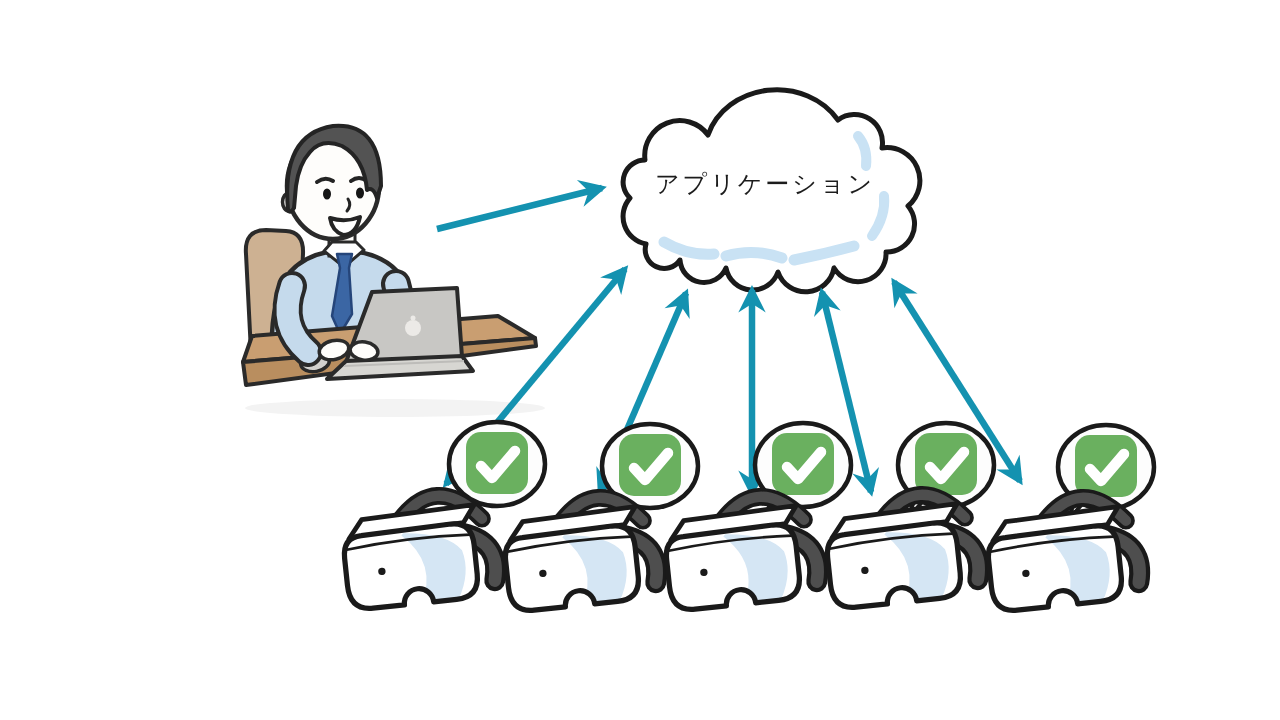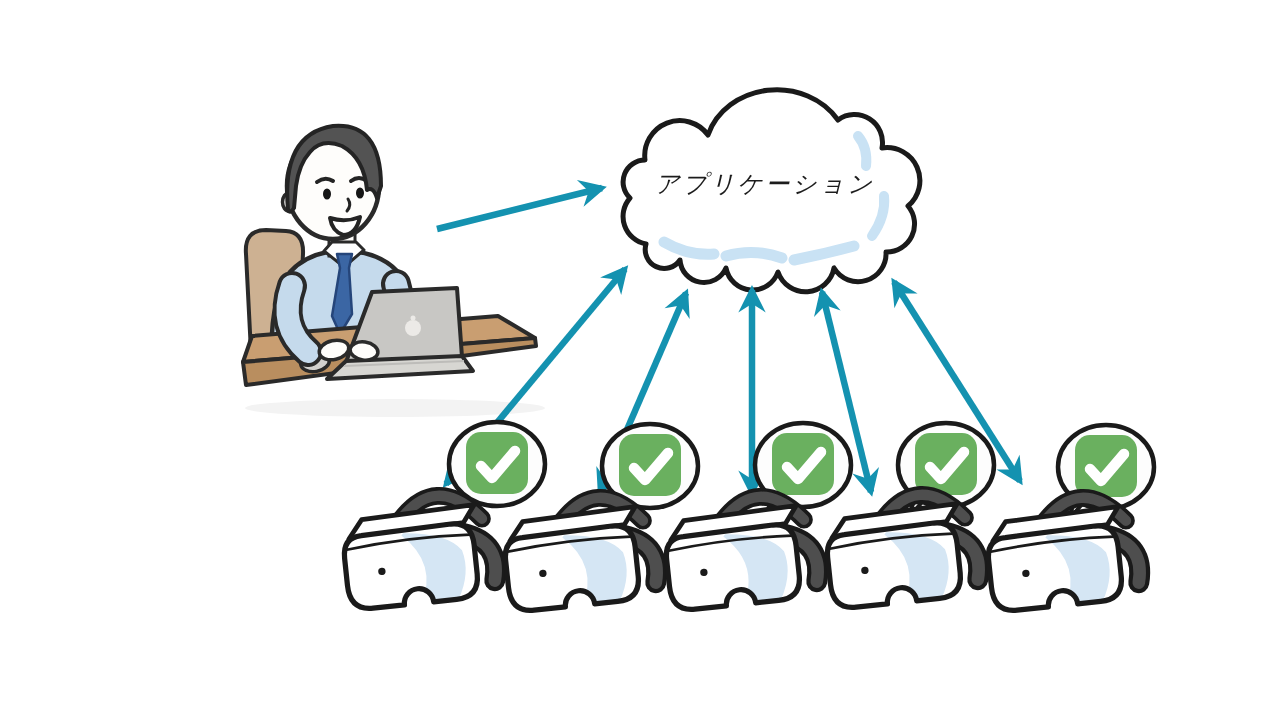--- a/index.html
+++ b/index.html
@@ -1,17 +1,17 @@
 <!DOCTYPE html>
 <html><head>
 <meta charset="utf-8">
 <style>
   html,body{margin:0;padding:0;background:#ffffff;}
   .stage{position:relative;width:1280px;height:720px;background:#ffffff;overflow:hidden;
-         font-family:"Liberation Sans","DejaVu Sans",sans-serif;font-style:italic;}
+         font-family:"Liberation Sans","DejaVu Sans",sans-serif;}
   svg{display:block;}
   text.cloud-label{font-size:24px;letter-spacing:3px;fill:#1c1c1c;
        font-family:"Liberation Sans","DejaVu Sans",sans-serif;}
 </style>
 </head>
 <body>
 
 <div class="stage">
 <svg width="1280" height="720" viewBox="0 0 1280 720">
   <defs>

